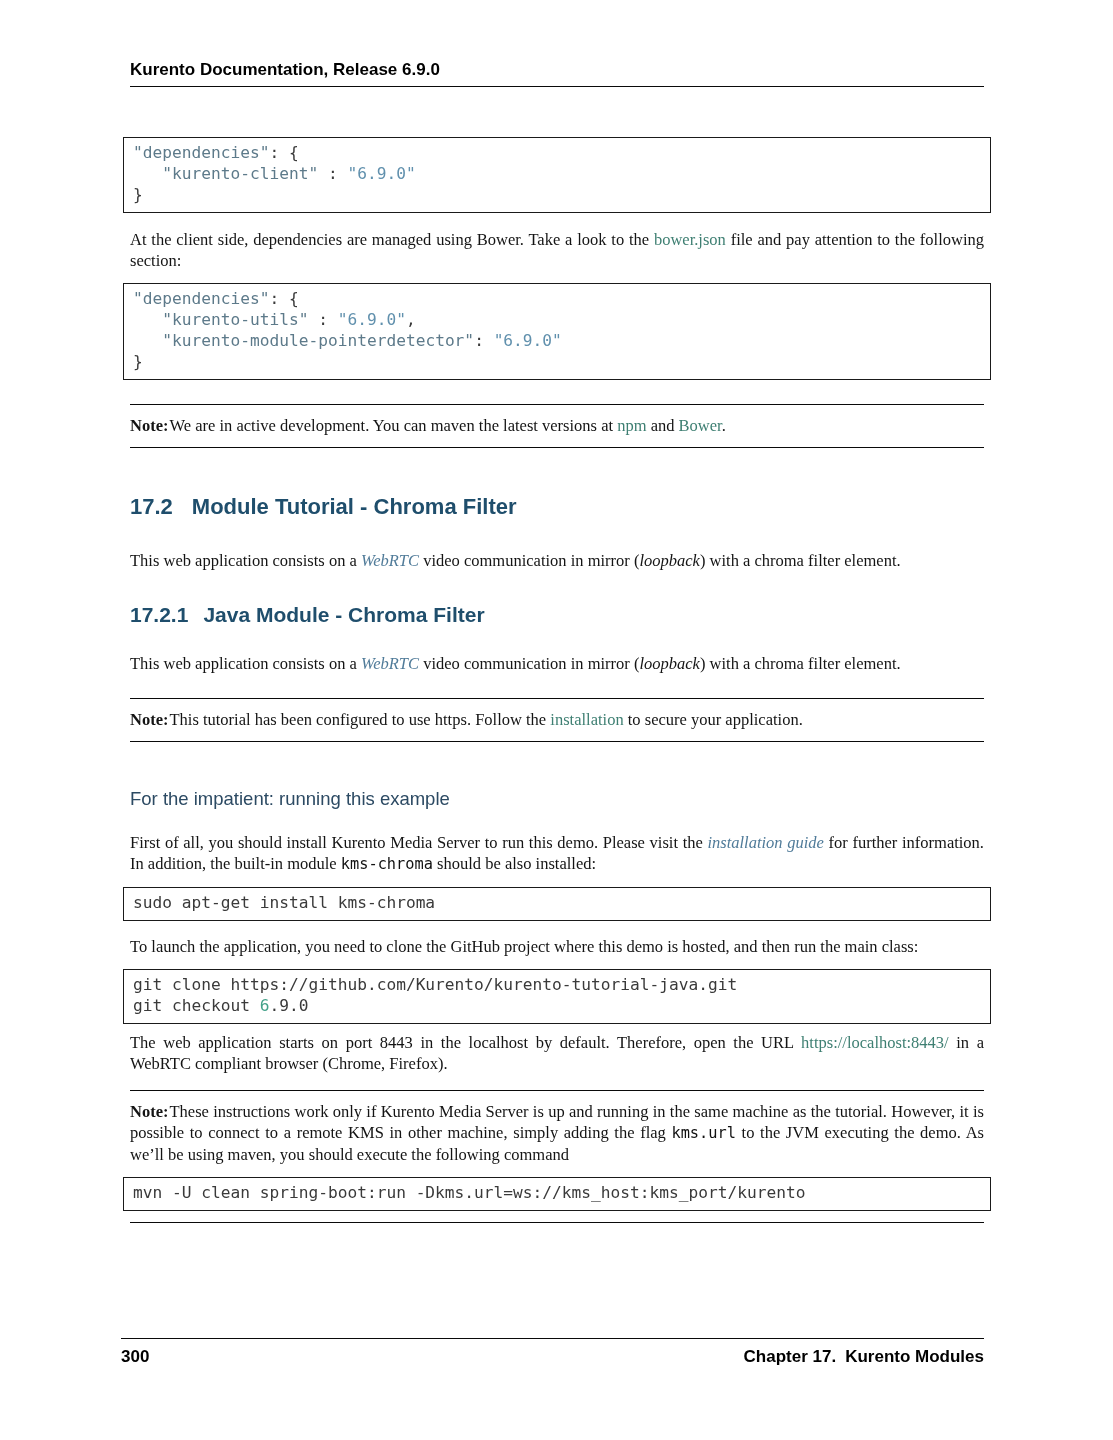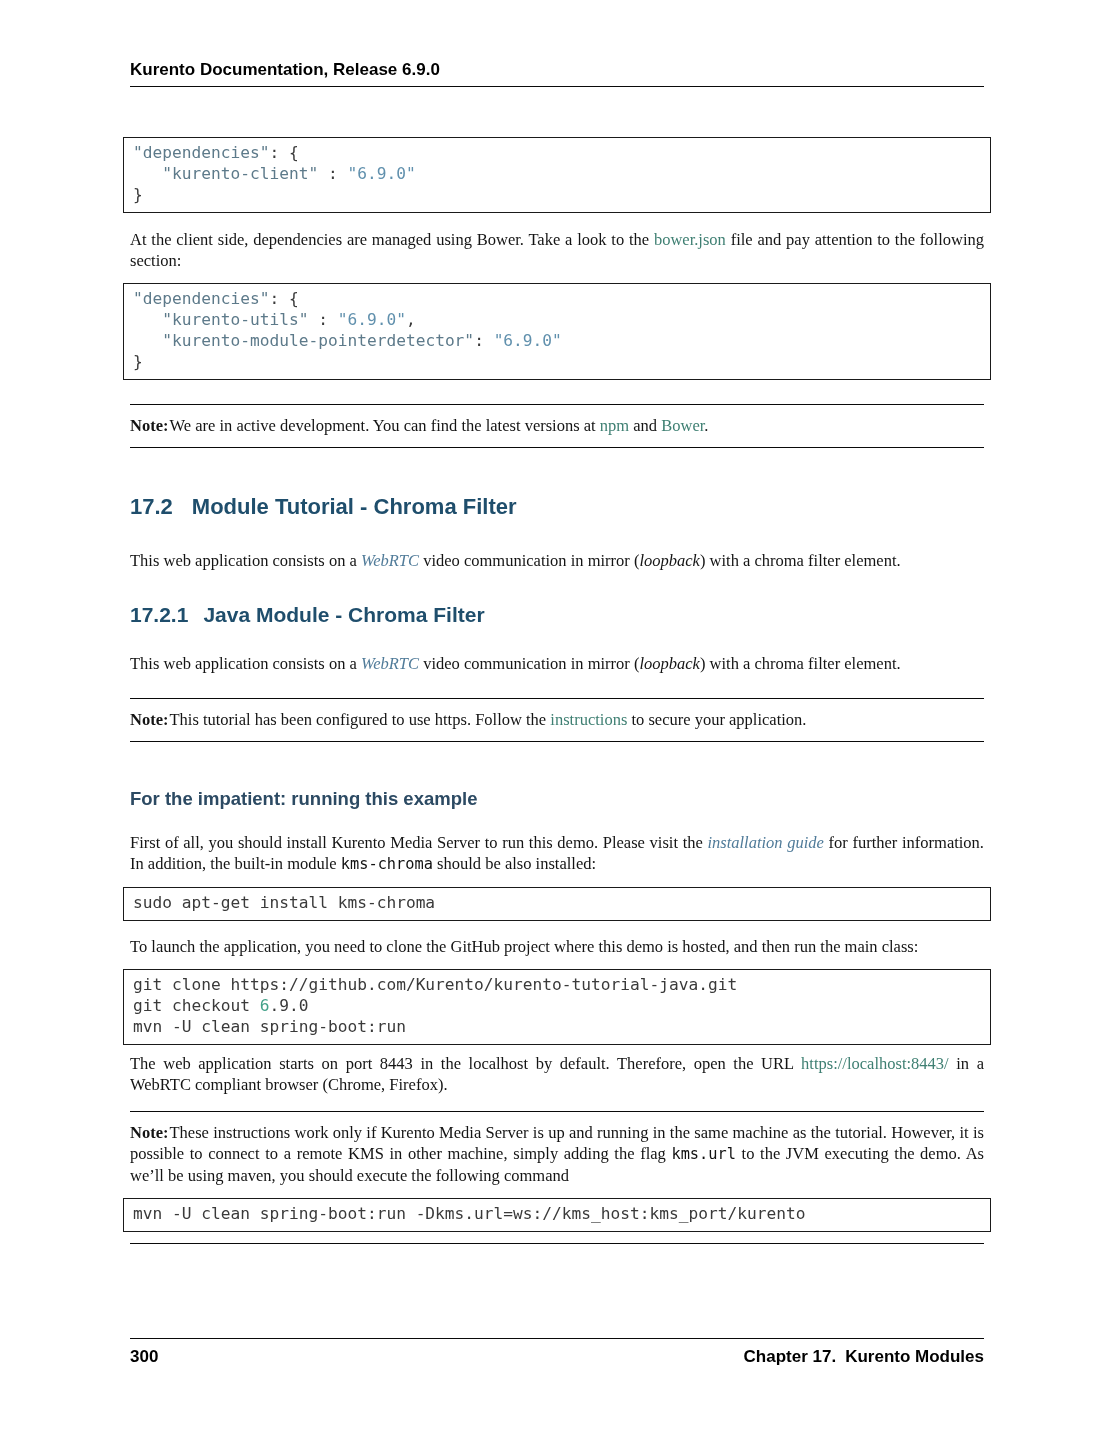--- a/index.html
+++ b/index.html
@@ -44,37 +44,37 @@
   
   h2.sec, h3.sec {
     font-family:"Liberation Sans", sans-serif; font-weight:bold;
     color:var(--heading);
   }
   h2.sec { font-size:22px; }
   h3.sec { font-size:21px; }
   h2.sec .secnum { margin-right:19px; }
   h3.sec .secnum { margin-right:15px; }
   .rubric {
-    font-family:"Liberation Sans", sans-serif; font-weight:bold;
+    font-family:"Liberation Sans", sans-serif; font-weight:normal;
     font-size:18.5px; color:var(--rubric);
   }
 
   
   .seg-lnk  { color:var(--link-teal); }
   .seg-lnki { color:var(--link-blue-italic); font-style:italic; }
   .seg-em   { font-style:italic; }
   .seg-icode{ font-family:"DejaVu Sans Mono", monospace; font-size:15.3px; color:#111; }
   .seg-key  { color:var(--code-key); }
   .seg-str  { color:var(--code-value); }
   .seg-blt  { color:var(--code-builtin); }
   .seg-num  { color:var(--code-number); }
 
   
   .footer {
-    position:absolute; left:130px; right:129px; top:1338px;
+    position:absolute; left:121px; right:129px; top:1338px;
     border-top:1.4px solid #0a0a0a; padding-top:8px;
     font-family:"Liberation Sans", sans-serif; font-weight:bold;
     font-size:17px; color:#000;
     display:flex; justify-content:space-between; align-items:baseline;
   }
   .footer-right span + span { margin-left:9px; }
 
   
   .mt12{margin-top:12px} .mt15{margin-top:15px} .mt16{margin-top:16px}
   .mt20{margin-top:8px} .mt22{margin-top:22px} .mt24{margin-top:24px}
@@ -91,44 +91,44 @@
     <div class="runhead-rule"></div>
   </div>
 
   <pre class="codeblock mt50"><div><span class="seg-key">"dependencies"</span><span>: {</span></div><div><span>   </span><span class="seg-key">"kurento-client"</span><span> : </span><span class="seg-str">"6.9.0"</span></div><div><span>}</span></div></pre>
 
   <p class="body mt16"><span>At the client side, dependencies are managed using Bower. Take a look to the </span><span class="seg-lnk">bower.json</span><span> file and pay attention to the following section:</span></p>
 
   <pre class="codeblock mt12"><div><span class="seg-key">"dependencies"</span><span>: {</span></div><div><span>   </span><span class="seg-key">"kurento-utils"</span><span> : </span><span class="seg-str">"6.9.0"</span><span>,</span></div><div><span>   </span><span class="seg-key">"kurento-module-pointerdetector"</span><span>: </span><span class="seg-str">"6.9.0"</span></div><div><span>}</span></div></pre>
 
   <div class="note mt24">
-    <p class="body"><span class="note-label">Note:</span><span><span>We are in active development. You can find the latest versions at </span><span class="seg-lnk">npm</span><span> and </span><span class="seg-lnk">Bower</span><span>.</span></span></p>
+    <p class="body"><span class="note-label">Note:</span><span><span>We are in active development. You can maven the latest versions at </span><span class="seg-lnk">npm</span><span> and </span><span class="seg-lnk">Bower</span><span>.</span></span></p>
   </div>
 
   <h2 class="sec mt46"><span class="secnum">17.2</span><span>Module Tutorial - Chroma Filter</span></h2>
 
   <p class="body mt30"><span>This web application consists on a </span><span class="seg-lnki">WebRTC</span><span> video communication in mirror (</span><span class="seg-em">loopback</span><span>) with a chroma filter element.</span></p>
 
   <h3 class="sec mt42"><span class="secnum">17.2.1</span><span>Java Module - Chroma Filter</span></h3>
 
   <p class="body mt26"><span>This web application consists on a </span><span class="seg-lnki">WebRTC</span><span> video communication in mirror (</span><span class="seg-em">loopback</span><span>) with a chroma filter element.</span></p>
 
   <div class="note mt24">
-    <p class="body"><span class="note-label">Note:</span><span><span>This tutorial has been configured to use https. Follow the </span><span class="seg-lnk">instructions</span><span> to secure your application.</span></span></p>
+    <p class="body"><span class="note-label">Note:</span><span><span>This tutorial has been configured to use https. Follow the </span><span class="seg-lnk">installation</span><span> to secure your application.</span></span></p>
   </div>
 
   <div class="rubric mt46">For the impatient: running this example</div>
 
   <p class="body mt22"><span>First of all, you should install Kurento Media Server to run this demo. Please visit the </span><span class="seg-lnki">installation guide</span><span> for further information. In addition, the built-in module </span><span class="seg-icode">kms-chroma</span><span> should be also installed:</span></p>
 
   <pre class="codeblock mt12"><div><span>sudo apt-get install kms-chroma</span></div></pre>
 
   <p class="body mt15"><span>To launch the application, you need to clone the GitHub project where this demo is hosted, and then run the main class:</span></p>
 
-  <pre class="codeblock mt12"><div><span>git clone https://github.com/Kurento/kurento-tutorial-java.git</span></div><div><span>git checkout </span><span class="seg-num">6</span><span>.9.0</span></div><div><span>mvn -U clean spring-boot:run</span></div></pre>
+  <pre class="codeblock mt12"><div><span>git clone https://github.com/Kurento/kurento-tutorial-java.git</span></div><div><span>git checkout </span><span class="seg-num">6</span><span>.9.0</span></div></pre>
 
   <p class="body mt20"><span>The web application starts on port 8443 in the localhost by default.  Therefore, open the URL </span><span class="seg-lnk">https://localhost:8443/</span><span> in a WebRTC compliant browser (Chrome, Firefox).</span></p>
 
   <div class="note mt16">
     <p class="body"><span class="note-label">Note:</span><span><span>These instructions work only if Kurento Media Server is up and running in the same machine as the tutorial. However, it is possible to connect to a remote KMS in other machine, simply adding the flag </span><span class="seg-icode">kms.url</span><span> to the JVM executing the demo. As we’ll be using maven, you should execute the following command</span></span></p>
     <pre class="codeblock mt12"><div><span>mvn -U clean spring-boot:run -Dkms.url=ws://kms_host:kms_port/kurento</span></div></pre>
   </div>
 
   <div class="footer">
     <span>300</span>

